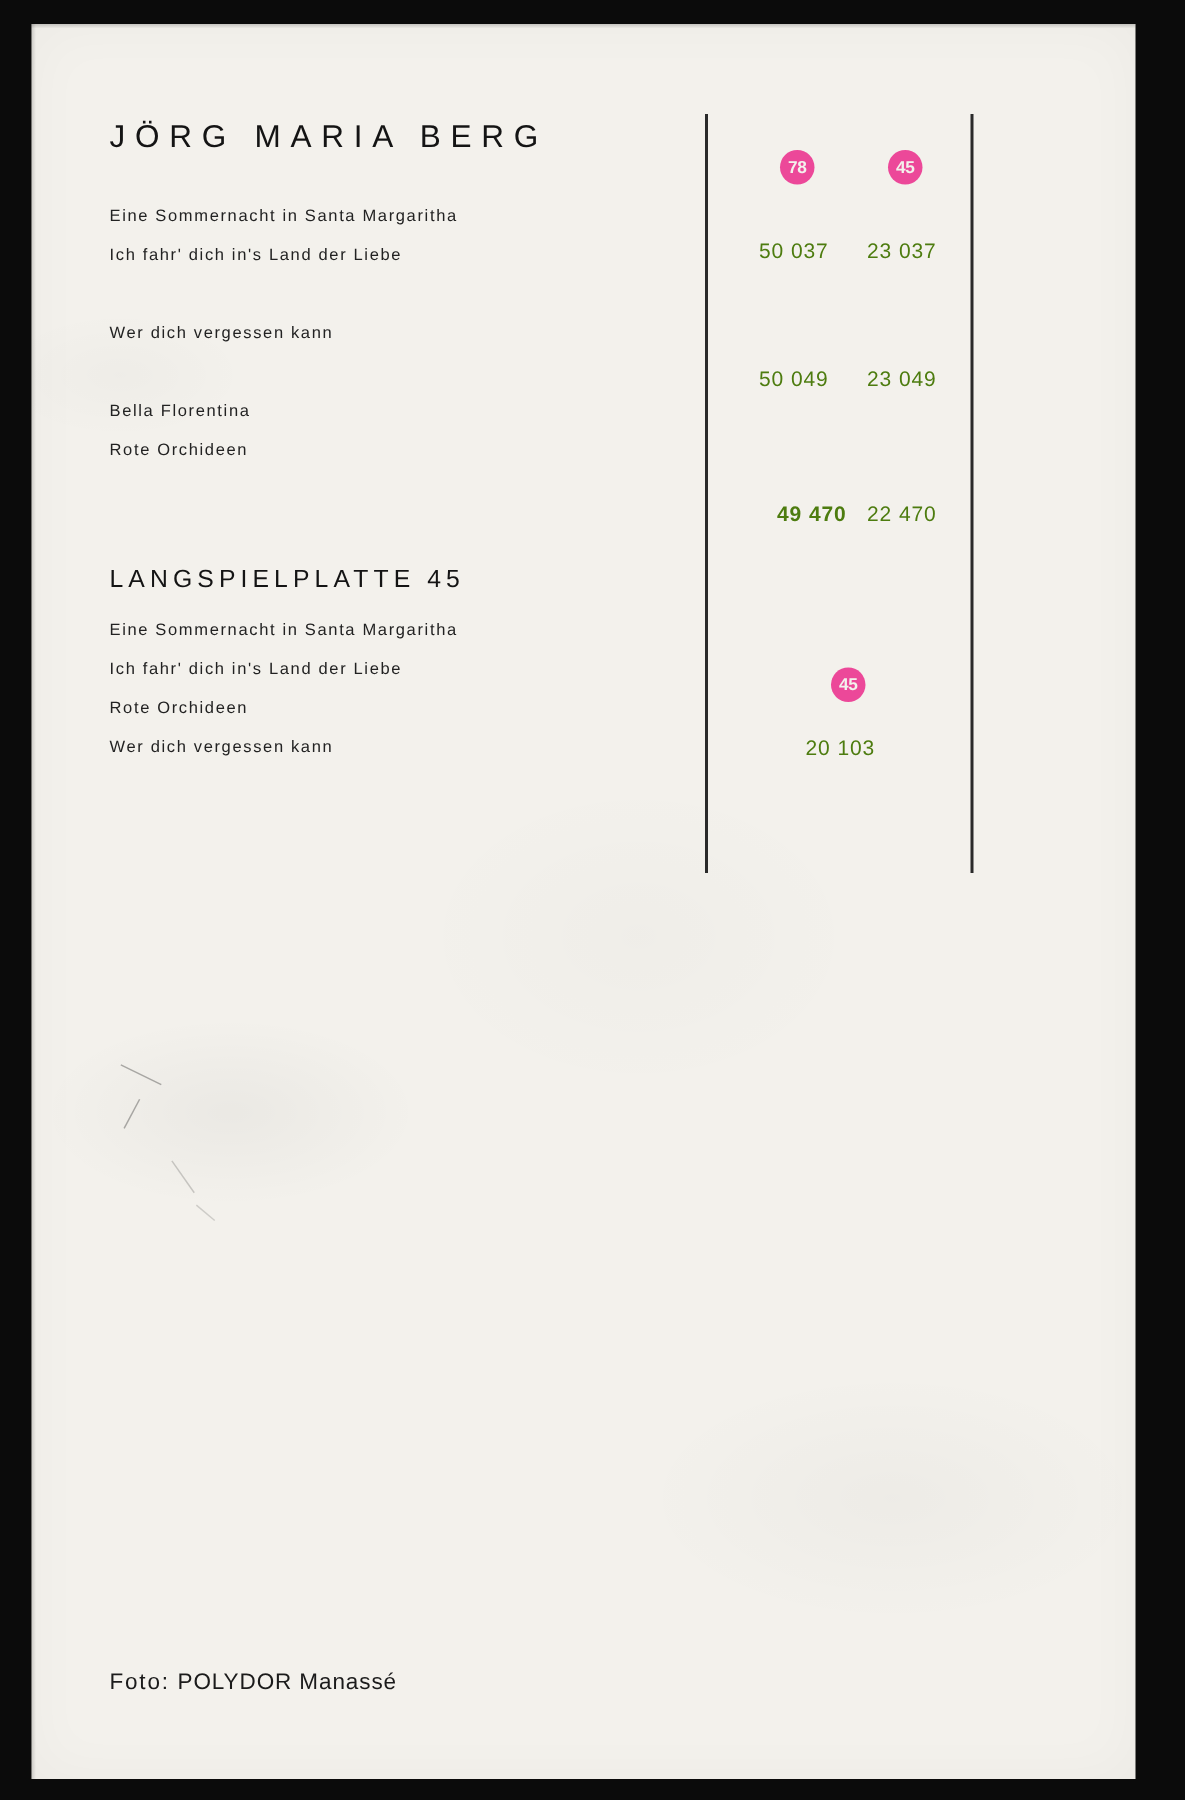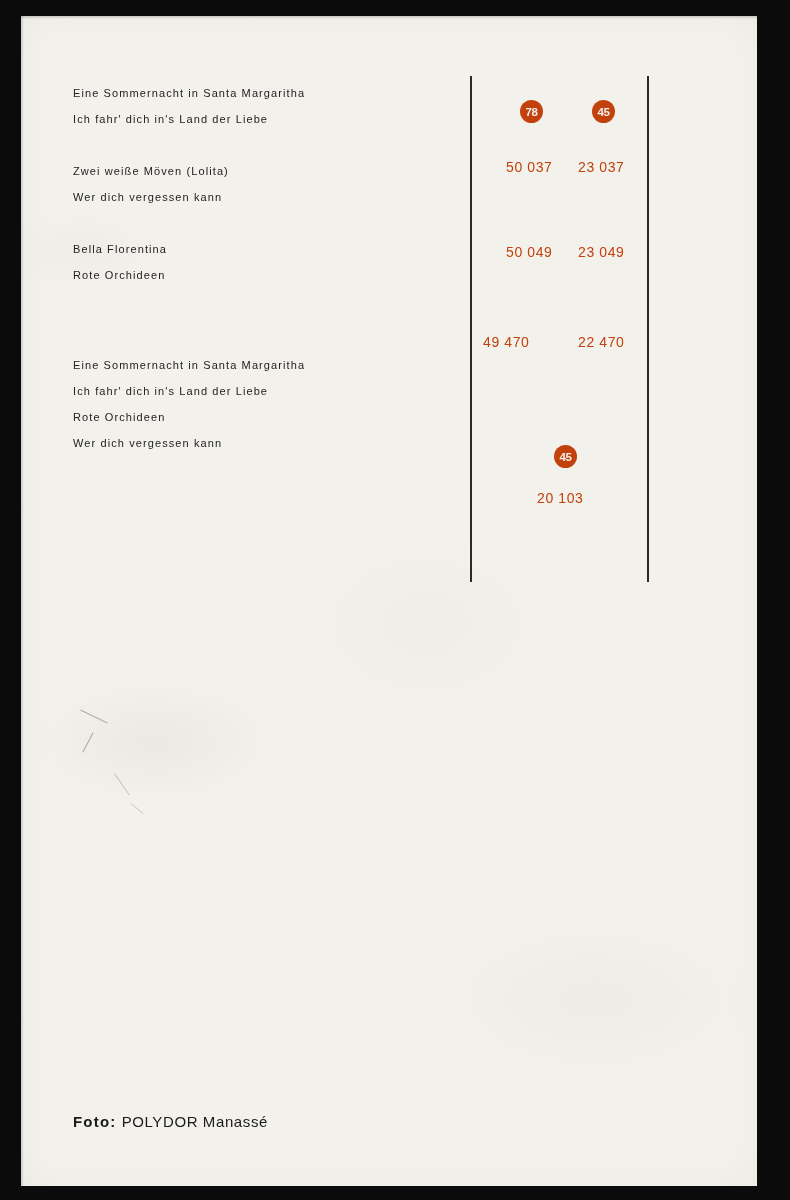--- a/index.html
+++ b/index.html
@@ -94,49 +94,49 @@
     background: #2a2a2a;
   }
   .rule-1 { left: 449px; top: 60px;  height: 506px; }
   .rule-2 { left: 626px; top: 60px;  height: 506px; }
 
   
   .numcol {
     position: absolute;
     font-size: 14px;
     letter-spacing: 0.6px;
-    color: #c2410c;
+    color: #4d7c0f;
     white-space: nowrap;
   }
 
   
   .badge {
     position: absolute;
     width: 23px; height: 23px;
     border-radius: 50%;
-    background: #c2410c;
+    background: #ec4899;
     color: #f3f1ec;
     font-size: 11.5px;
     font-weight: 700;
     display: flex;
     align-items: center;
     justify-content: center;
     letter-spacing: -0.3px;
   }
 
   .footer {
     position: absolute;
     left: 52px;
     bottom: 56px;
     font-size: 15px;
     letter-spacing: 1px;
     color: #1b1b1b;
     white-space: nowrap;
   }
-  .footer .label { letter-spacing: 1.2px; font-weight: bold; }
+  .footer .label { letter-spacing: 1.2px; }
   .footer .brand { letter-spacing: 0.6px; }
 
   
   .scratch {
     position: absolute;
     background: rgba(0,0,0,0.30);
     transform-origin: center;
   }
   .s1 { left: 58px; top: 700px; width: 30px; height: 1.2px; transform: rotate(26deg); }
   .s2 { left: 56px; top: 726px; width: 22px; height: 1.2px; transform: rotate(-62deg); }
@@ -157,46 +157,47 @@
 
     <div class="badge" style="left:499px; top:84px;">78</div>
     <div class="badge" style="left:571px; top:84px;">45</div>
 
     <div class="numcol" style="left:485px; top:143px;">50 037</div>
     <div class="numcol" style="left:557px; top:143px;text-align:right;">23 037</div>
 
     <div class="numcol" style="left:485px; top:228px;">50 049</div>
     <div class="numcol" style="left:557px; top:228px;">23 049</div>
 
-    <div class="numcol" style="left:462px; top:318px;">49 470</div>
+    <div class="numcol" style="left:497px; top:318px;font-weight:bold;">49 470</div>
     <div class="numcol" style="left:557px; top:318px;">22 470</div>
 
     <div class="badge" style="left:533px; top:429px;">45</div>
     <div class="numcol" style="left:516px; top:474px;">20 103</div>
 
     <div class="content">
+      <h1 class="artist-name">JÖRG MARIA BERG</h1>
 
       <div class="group">
         <div class="track">Eine Sommernacht in Santa Margaritha</div>
         <div class="track">Ich fahr' dich in's Land der Liebe</div>
       </div>
 
       <div class="group">
-        <div class="track">Zwei weiße Möven (Lolita)</div>
         <div class="track">Wer dich vergessen kann</div>
       </div>
 
       <div class="group">
         <div class="track">Bella Florentina</div>
         <div class="track">Rote Orchideen</div>
       </div>
 
       <div style="height:38px;"></div>
 
       <div class="group last">
+        <div class="section-title">LANGSPIELPLATTE 45</div>
         <div class="track">Eine Sommernacht in Santa Margaritha</div>
         <div class="track">Ich fahr' dich in's Land der Liebe</div>
         <div class="track">Rote Orchideen</div>
         <div class="track">Wer dich vergessen kann</div>
       </div>
     </div>
 
     <div class="scratch s1"></div>
     <div class="scratch s2"></div>
     <div class="scratch s3"></div>

